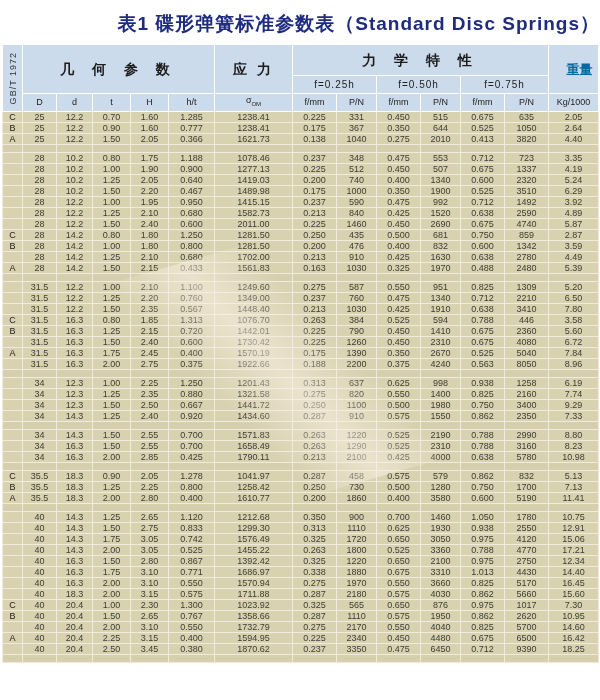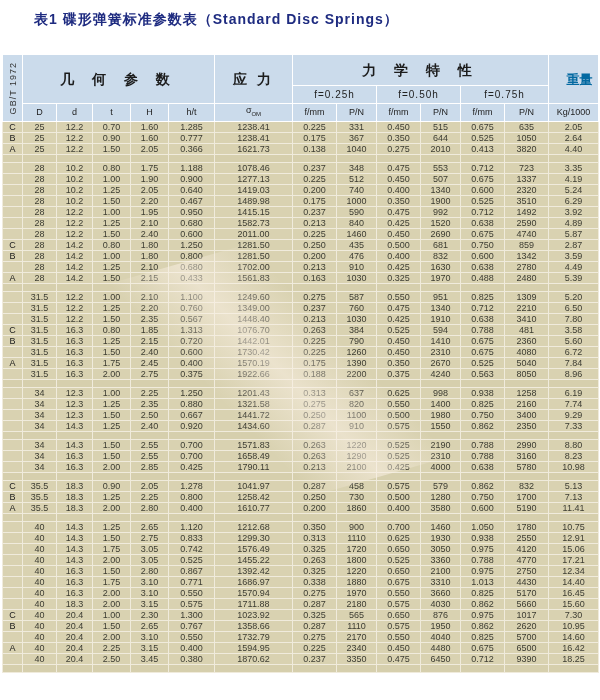--- a/index.html
+++ b/index.html
@@ -1,22 +1,22 @@
 <!DOCTYPE html>
 <html><head>
 <meta charset="utf-8">
 <style>
   html,body{margin:0;padding:0;}
   body{
     width:600px;height:700px;background:#ffffff;position:relative;overflow:hidden;
     font-family:"Liberation Sans","DejaVu Sans",sans-serif;
   }
   .title{
-    color:#1e2b80;font-weight:bold;font-size:14px;letter-spacing:1px;
-    padding:11px 0 25px 34px;white-space:nowrap;
+    color:#1e2b80;font-weight:bold;font-size:19px;letter-spacing:1px;
+    padding:11px 0 7px 34px;white-space:nowrap;text-align:right;
   }
   table{border-collapse:collapse;table-layout:fixed;width:596px;margin:0 2px;}
   td{
     border:1px solid #f0ebdc;text-align:center;vertical-align:middle;
     color:#3c3c32;font-size:9px;height:10px;line-height:10px;padding:0;
     overflow:hidden;white-space:nowrap;
   }
   thead td{background:#cbdbeb;border:1px solid #ffffff;color:#222;}
   td.grp{font-size:14px;font-weight:bold;letter-spacing:7px;color:#1c1c1c;}
   td.defl{font-size:10px;font-weight:normal;letter-spacing:1px;height:17px;line-height:17px;}
@@ -406,21 +406,21 @@
         <td>16.3</td>
         <td>0.80</td>
         <td>1.85</td>
         <td>1.313</td>
         <td>1076.70</td>
         <td>0.263</td>
         <td>384</td>
         <td>0.525</td>
         <td>594</td>
         <td>0.788</td>
-        <td>481</td>
+        <td>446</td>
         <td>3.58</td>
       </tr>
       <tr>
         <td class="lbl">B</td>
         <td>31.5</td>
         <td>16.3</td>
         <td>1.25</td>
         <td>2.15</td>
         <td>0.720</td>
         <td>1442.01</td>

